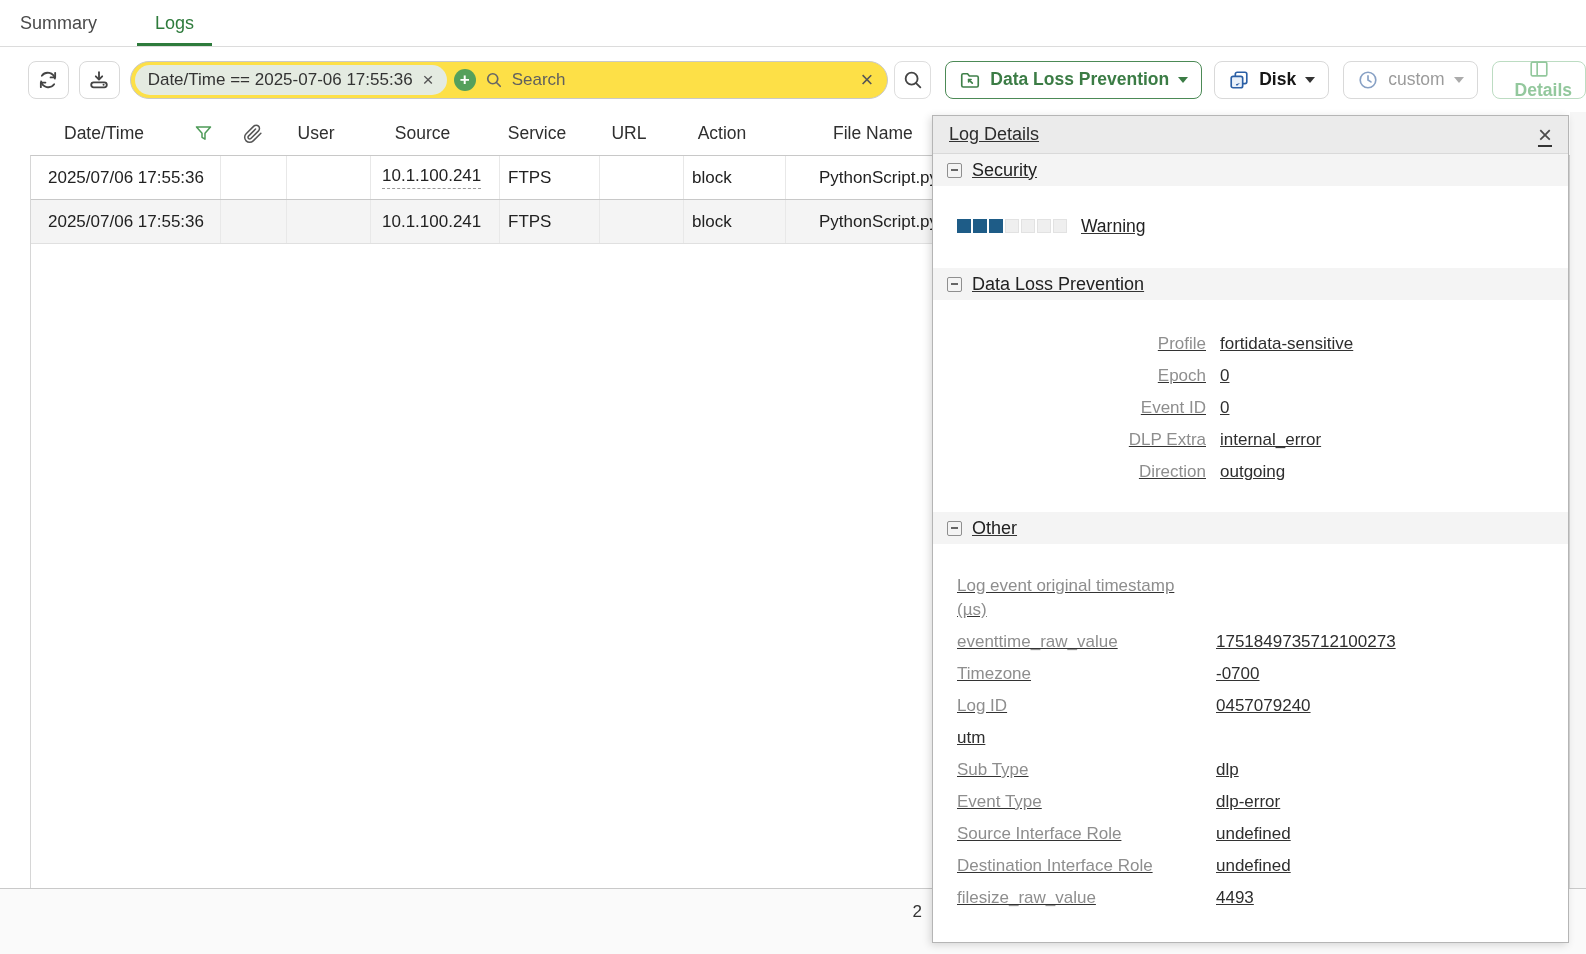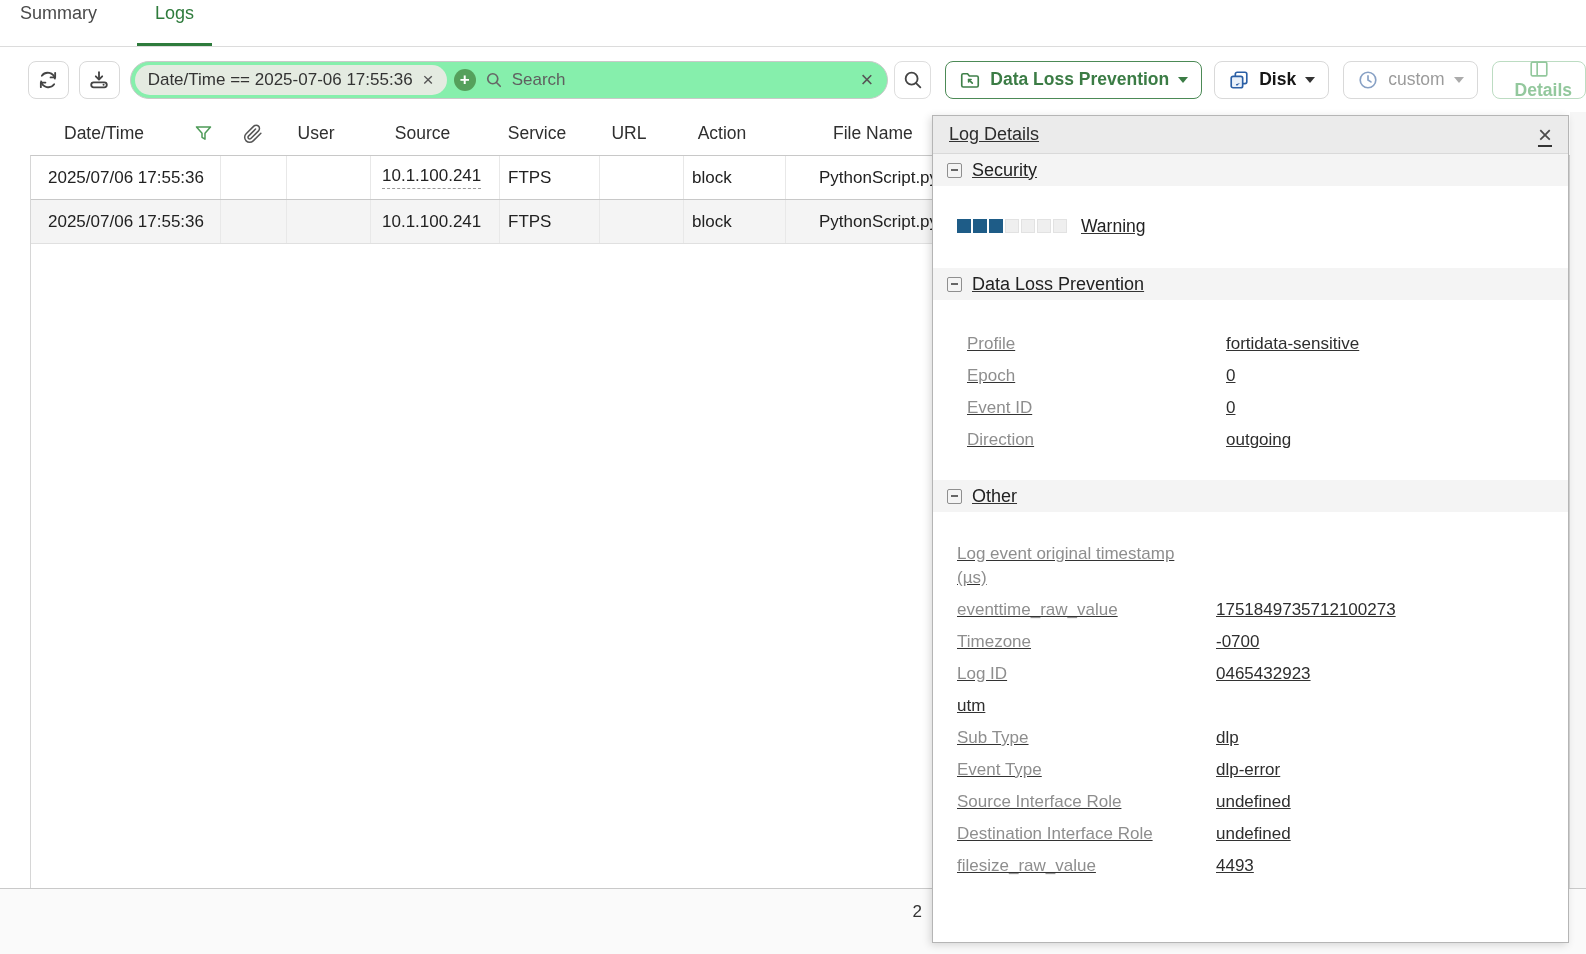--- a/index.html
+++ b/index.html
@@ -2,30 +2,30 @@
 <html><head>
 <meta charset="utf-8">
 <style>
   * { margin:0; padding:0; box-sizing:border-box; }
   html,body { background:#fff; }
   body { font-family:"Liberation Sans", sans-serif; color:#333; }
   .screen { position:relative; width:1586px; height:954px; background:#fff; overflow:hidden; }
 
   
   .tabbar { position:absolute; left:0; top:0; right:0; height:47px; border-bottom:1px solid #dcdcdc; display:flex; align-items:stretch; padding-left:2px; background:#fff; }
-  .tab { display:flex; align-items:flex-start; padding:0 18px; font-size:18px; color:#4a4a4a; cursor:pointer; border-bottom:3px solid transparent; margin-top:3px; }
+  .tab { display:flex; align-items:center; padding:0 18px; font-size:18px; color:#4a4a4a; cursor:pointer; border-bottom:3px solid transparent; margin-top:3px; }
   .tab.active { color:#2e7b3c; border-bottom-color:#2e7b3c; }
   .tab + .tab { margin-left:22px; }
 
   
   .toolbar { position:absolute; left:0; top:47px; right:0; height:65px; display:flex; align-items:center; padding-left:28px; background:#fff; }
   .tbtn { height:38px; border:1px solid #d9d9d9; border-radius:8px; background:#fff; display:flex; align-items:center; justify-content:center; cursor:pointer; }
   .icon-btn { width:42px; }
   .tbtn + .tbtn { margin-left:10px; }
-  .searchbox { height:38px; width:781px; margin-left:10px; border:1px solid #c9c9c9; border-radius:19px; display:flex; align-items:center; background:#86efac; padding:0 10px 0 4px; }
+  .searchbox { height:38px; width:781px; margin-left:10px; border:1px solid #c9c9c9; border-radius:19px; display:flex; align-items:center; background:#fde047; padding:0 10px 0 4px; }
   .filter-pill { height:30px; border-radius:15px; background:#e4ebe1; display:flex; align-items:center; padding:0 13px; font-size:17px; color:#333; white-space:nowrap; }
   .pill-x { margin-left:10px; font-size:19px; color:#555; cursor:pointer; line-height:1; }
   .plus-circle { width:22px; height:22px; border-radius:50%; background:#55a05c; color:#fff; font-size:17px; font-weight:bold; display:flex; align-items:center; justify-content:center; margin:0 8px 0 7px; cursor:pointer; line-height:1; }
   .searchbox input { flex:1; border:none; outline:none; font-size:17px; font-family:inherit; color:#333; background:transparent; margin-left:8px; }
   .searchbox input::placeholder { color:#5f5f5f; opacity:1; }
   .clear-x { font-size:22px; color:#555; cursor:pointer; margin-right:4px; line-height:1; }
   .search-go { width:38px; margin-left:6px !important; border-color:#dedede; }
   .dd { padding:0 13px; font-size:17.5px; white-space:nowrap; }
   .dd .lbl { margin-left:9px; }
   .caret { width:0; height:0; border-left:5px solid transparent; border-right:5px solid transparent; border-top:6px solid currentColor; margin-left:9px; display:inline-block; }
@@ -62,21 +62,21 @@
 
   
   .panel { position:absolute; left:932px; top:3px; width:637px; height:828px; background:#fff; border:1px solid #b5b5b5; box-shadow:-2px 2px 8px rgba(0,0,0,0.15); z-index:5; overflow:hidden;text-decoration:underline; }
   .panel-header { height:38px; background:#ebebeb; border-bottom:1px solid #d9d9d9; display:flex; align-items:center; padding:0 16px; }
   .panel-title { font-size:18px; color:#2c2c2c; }
   .panel-close { margin-left:auto; font-size:24px; color:#4a4a4a; cursor:pointer; line-height:1; }
   .sec-band { height:32px; background:#f4f4f4; display:flex; align-items:center; padding-left:14px; font-size:18px; color:#222; }
   .collapse-box { width:15px; height:15px; border:1.5px solid #8f8f8f; border-radius:2px; display:flex; align-items:center; justify-content:center; margin-right:10px; cursor:pointer; flex:none; }
   .collapse-box i { display:block; width:7px; height:1.5px; background:#666; }
   .sec-body-security { padding:24px 0 26px; }
-  .sec-body-dlp { padding:28px 10px 24px; }
+  .sec-body-dlp { padding:28px 4px 24px;text-align:right; }
   .sec-body-other { padding:26px 0 0; }
   .prow { display:flex; margin-left:24px; padding:4px 0; font-size:17px; line-height:24px; }
   .plabel { width:259px; color:#8e8e8e; padding-right:14px; flex:none; }
   .pvalue { color:#2e2e2e; }
   .sev-bar { display:flex; align-items:center; }
   .sq { width:14px; height:14px; margin-right:2px; background:#efefef; border:1px solid #e2e2e2; display:inline-block; }
   .sq.filled { border:none; }
   .sev-text { margin-left:12px; font-size:17.5px; color:#222; }
 
   svg { display:block; }
@@ -297,20 +297,24 @@
           </div>
         <div class="prow">
             <span class="plabel">Epoch</span>
             <span class="pvalue">0</span>
           </div>
         <div class="prow">
             <span class="plabel">Event ID</span>
             <span class="pvalue">0</span>
           </div>
         <div class="prow">
+            <span class="plabel">DLP Extra</span>
+            <span class="pvalue">internal_error</span>
+          </div>
+        <div class="prow">
             <span class="plabel">Direction</span>
             <span class="pvalue">outgoing</span>
           </div>
       </div>
 
       <div class="sec-band">
         <span class="collapse-box">
             <i></i>
           </span>
         <span>Other</span>
@@ -323,21 +327,21 @@
         <div class="prow">
             <span class="plabel">eventtime_raw_value</span>
             <span class="pvalue">1751849735712100273</span>
           </div>
         <div class="prow">
             <span class="plabel">Timezone</span>
             <span class="pvalue">-0700</span>
           </div>
         <div class="prow">
             <span class="plabel">Log ID</span>
-            <span class="pvalue">0465432923</span>
+            <span class="pvalue">0457079240</span>
           </div>
         <div class="prow">
             <span class="pvalue">utm</span>
           </div>
         <div class="prow">
             <span class="plabel">Sub Type</span>
             <span class="pvalue">dlp</span>
           </div>
         <div class="prow">
             <span class="plabel">Event Type</span>

